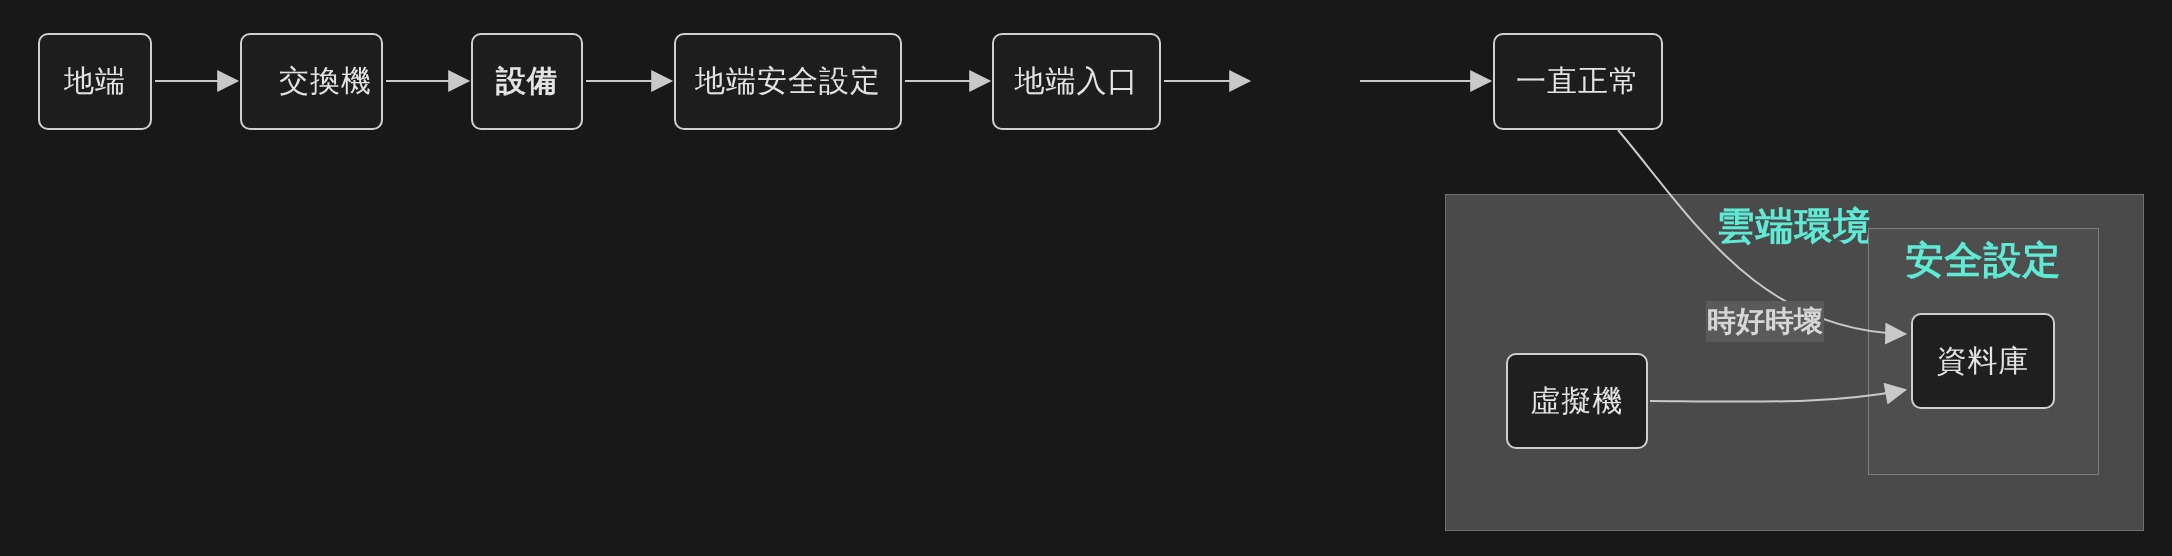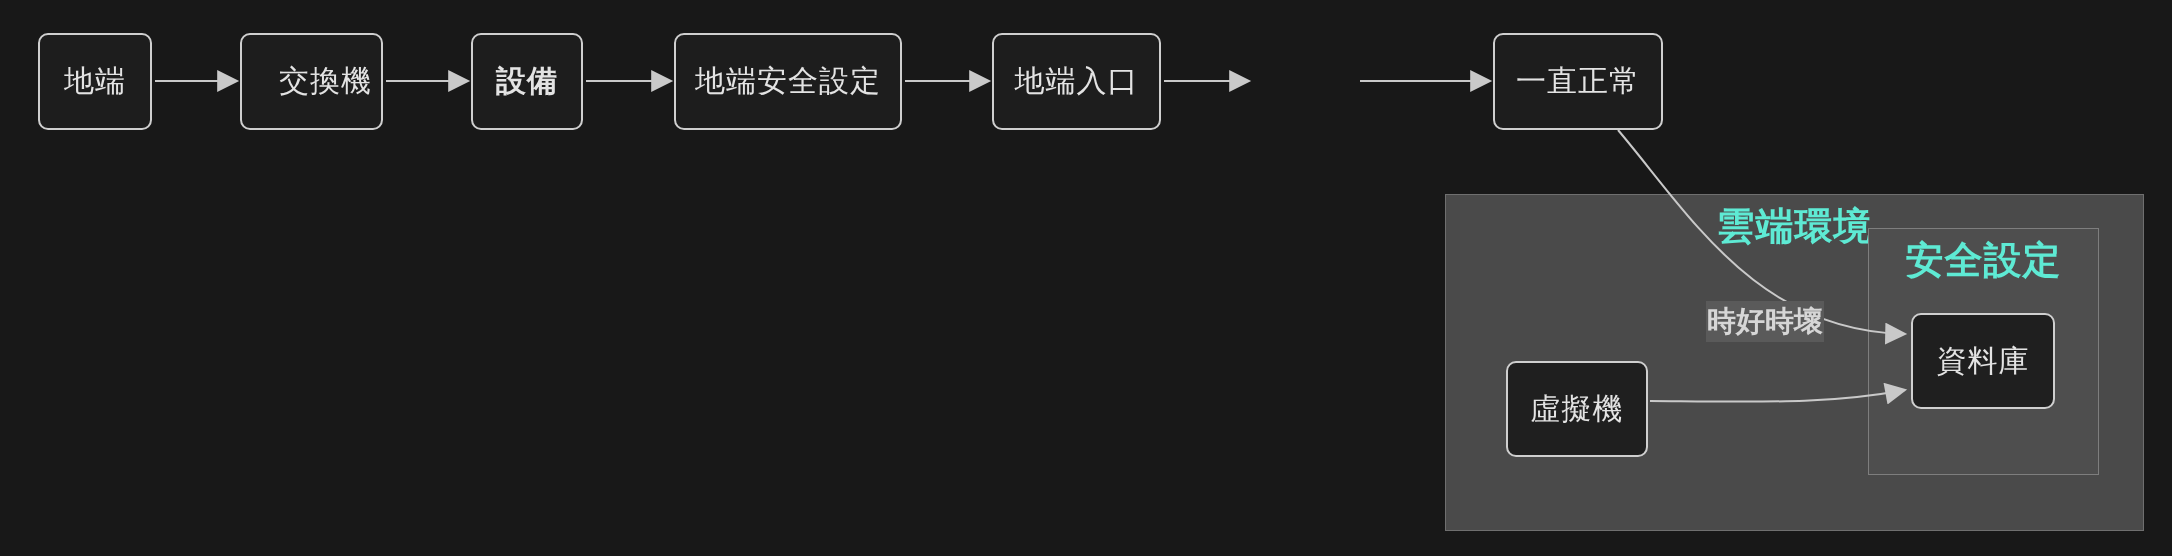--- a/index.html
+++ b/index.html
@@ -68,21 +68,21 @@
     white-space: nowrap;
   }
   .node.row { top: 33px; height: 97px; }
   #n-local      { left: 38px;   width: 114px; }
   #n-switch     { left: 240px;  width: 143px; padding-left: 28px; }
   #n-device     { left: 471px;  width: 112px; font-weight: bold; }
   #n-localsec   { left: 674px;  width: 228px; }
   #n-localentry { left: 992px;  width: 169px; text-align: center; }
   #n-vpn        { left: 1252px; width: 105px; }
   #n-cloudentry { left: 1493px; width: 170px; }
-  #n-vm  { left: 1506px; top: 353px; width: 142px; height: 96px; background: #1f1f1f; margin-top: 8px; }
+  #n-vm  { left: 1506px; top: 353px; width: 142px; height: 96px; background: #1f1f1f; }
   #n-db  { left: 1911px; top: 313px; width: 144px; height: 96px; background: #1f1f1f; }
 
   
   .edge-label {
     position: absolute;
     display: flex;
     align-items: center;
     justify-content: center;
     background: #5a5a5a;
     color: #d6d6d6;

